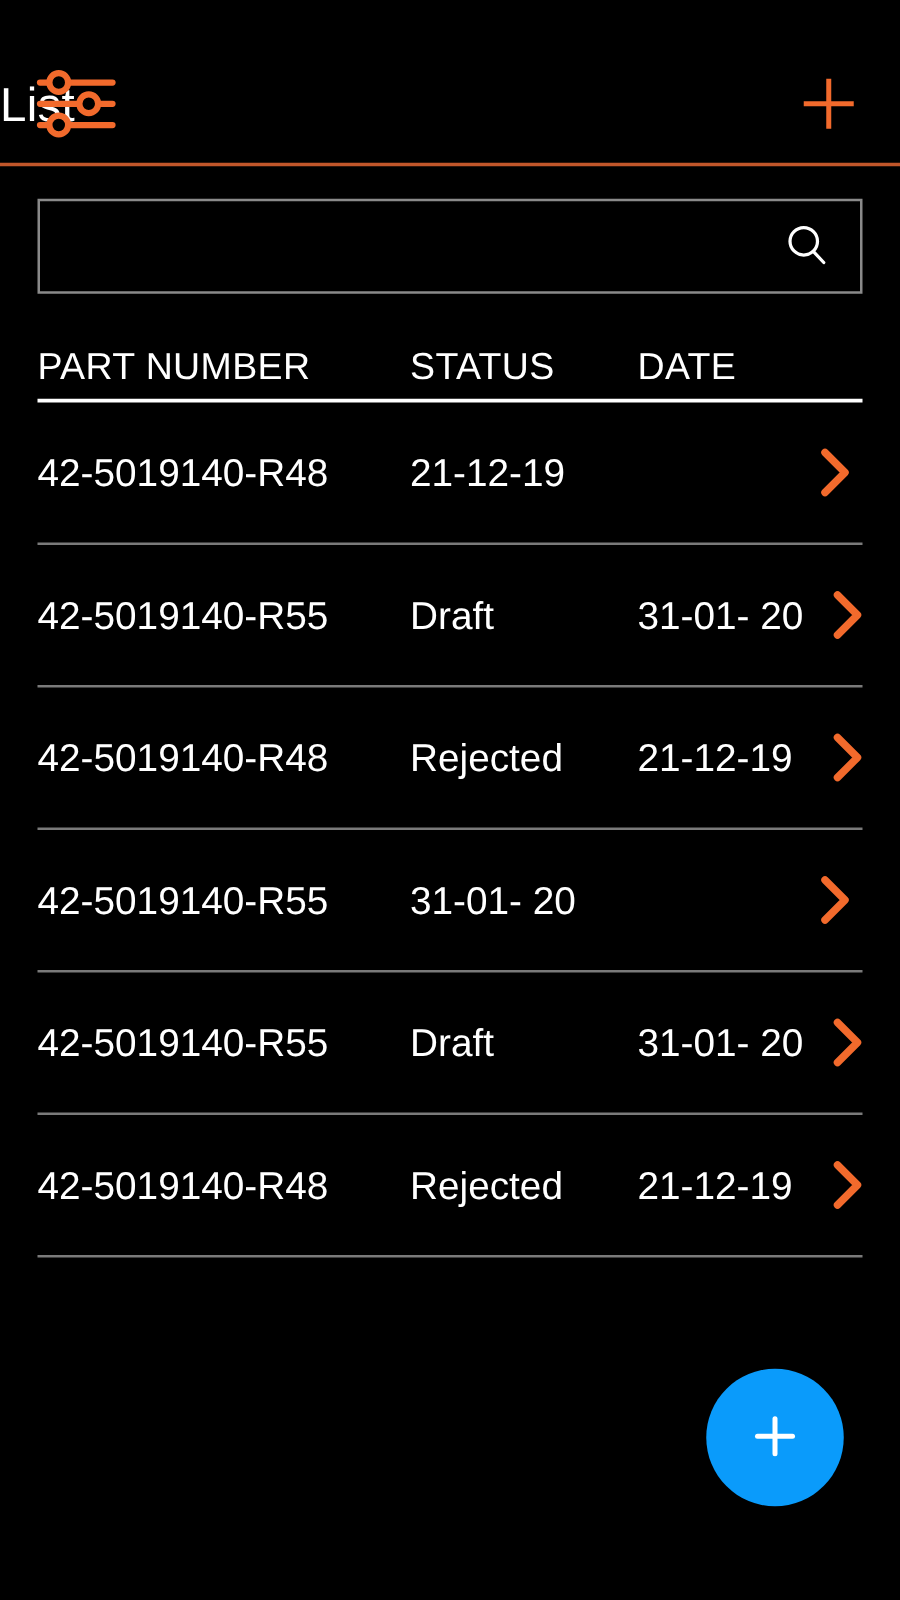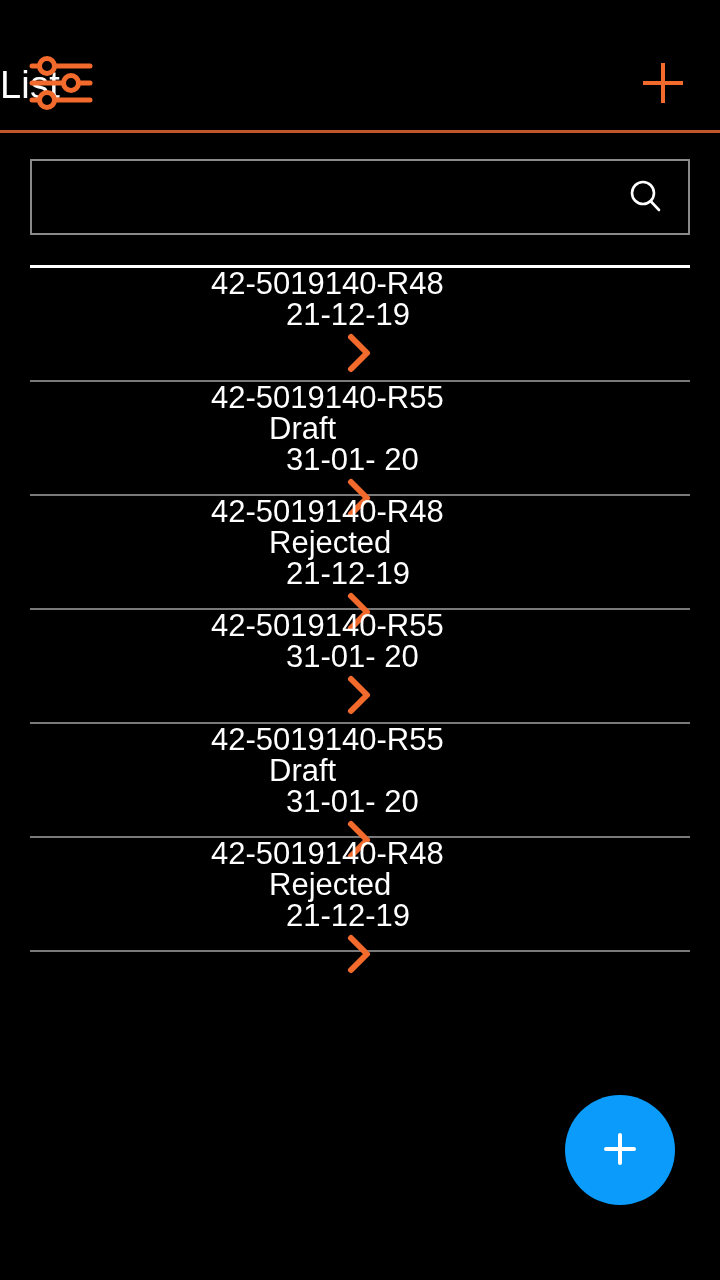--- a/index.html
+++ b/index.html
@@ -150,21 +150,20 @@
 
   .header-rule {
     width: 100%;
     height: 3px;
     background: #ffffff;
     margin-top: 10px;
   }
 
   .data-row {
     height: 112px;
-    flex-direction: column;
   }
 
   .data-row .dcell {
     font-size: 31px;
     font-weight: 400;
     color: #ffffff;
     line-height: 1;
     white-space: pre;
   }
 
@@ -241,20 +240,26 @@
       <svg width="40" height="40" viewBox="0 0 40 40" fill="none">
         <circle cx="17" cy="16" r="11" stroke="#FFFFFF" stroke-width="2.6"></circle>
         <line x1="25" y1="24.5" x2="33" y2="33" stroke="#FFFFFF" stroke-width="2.6" stroke-linecap="round"></line>
       </svg>
     </span>
   </div>
 </div>
 
 <div class="table">
 
+  <div class="row header-row">
+    <div class="hcell col-part">PART NUMBER</div>
+    <div class="hcell col-status">STATUS</div>
+    <div class="hcell col-date">DATE</div>
+    <div class="col-arrow"></div>
+  </div>
   <div class="header-rule"></div>
 
   <div class="row data-row">
     <div class="dcell col-part">42-5019140-R48</div>
     <div class="dcell col-date">21-12-19</div>
     <div class="col-arrow">
       <span class="chevron">
         <svg width="26" height="42" viewBox="0 0 26 42" fill="none">
           <polyline points="5,5 21,21 5,37" stroke="#F26A2C" stroke-width="6" stroke-linecap="round" stroke-linejoin="round" fill="none"></polyline>
         </svg>

